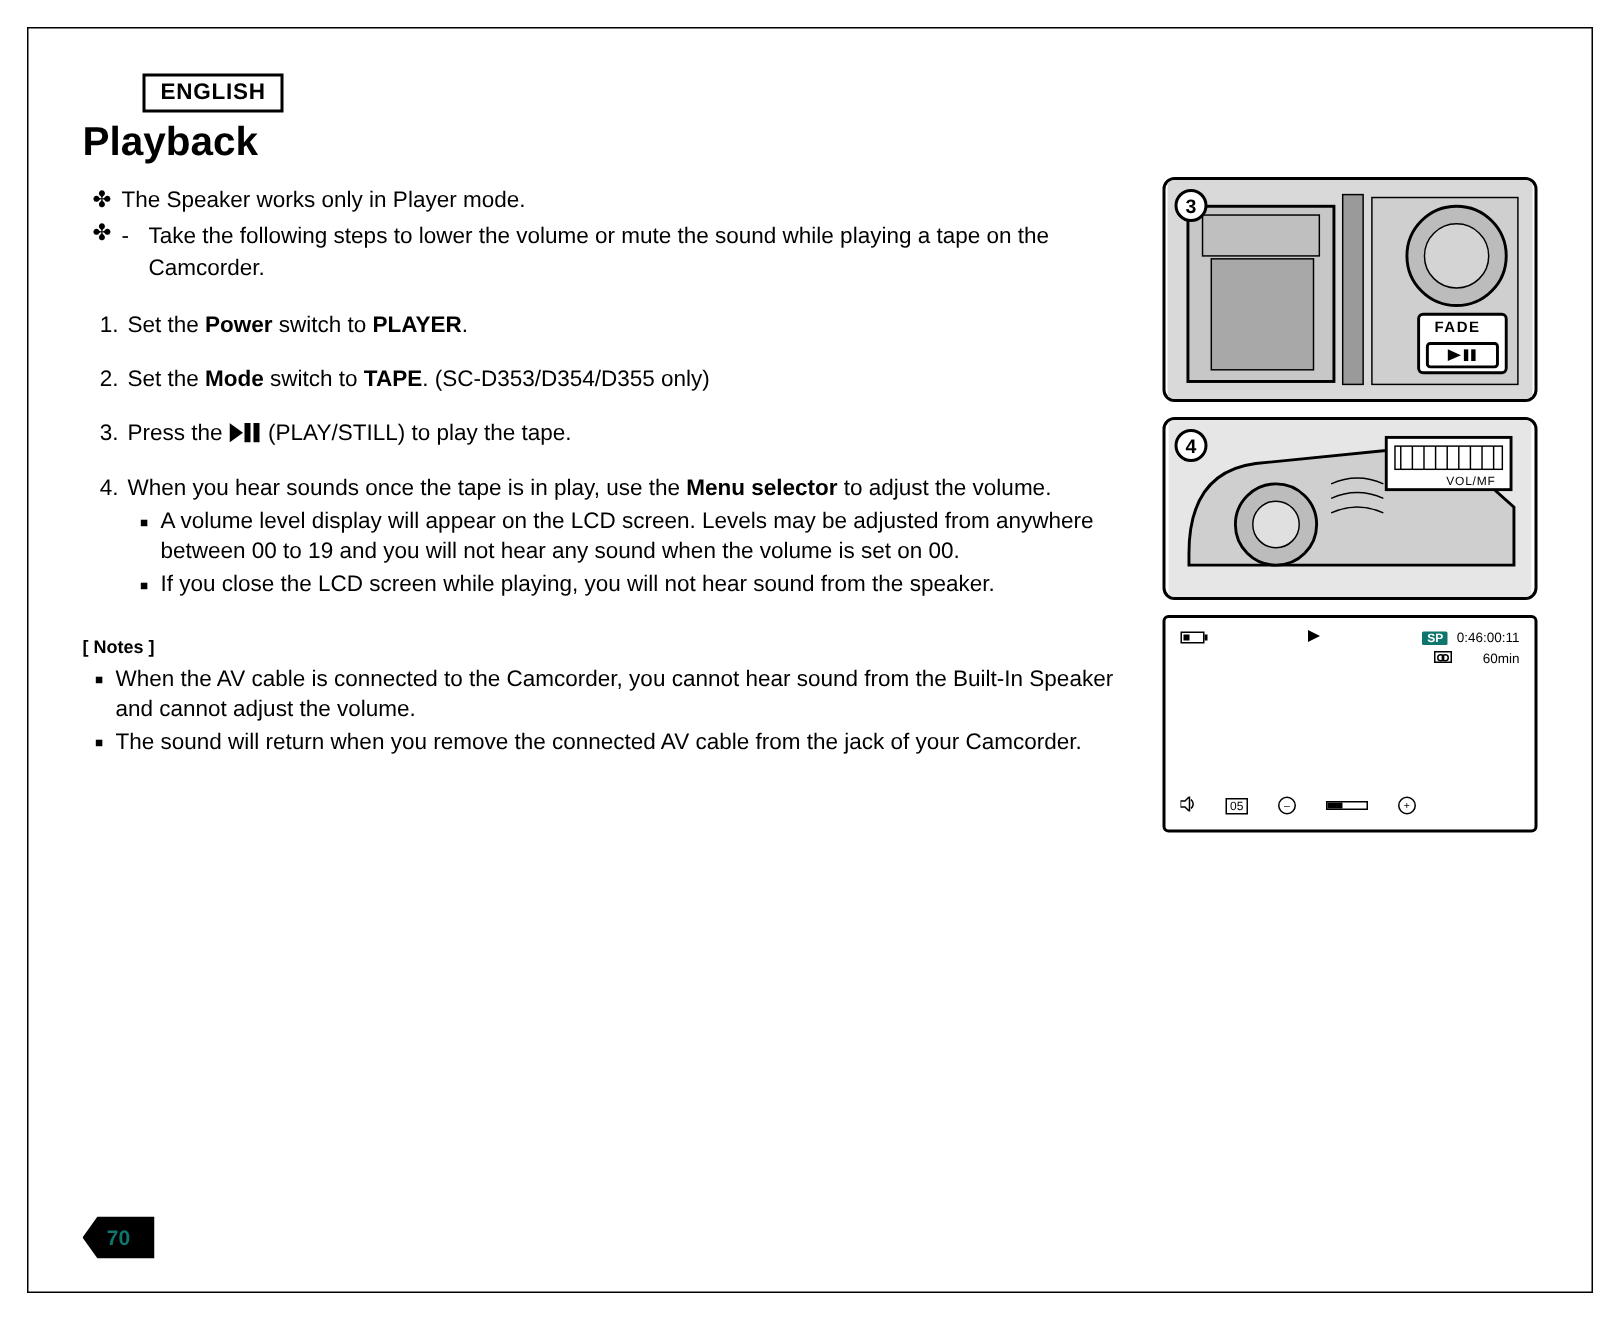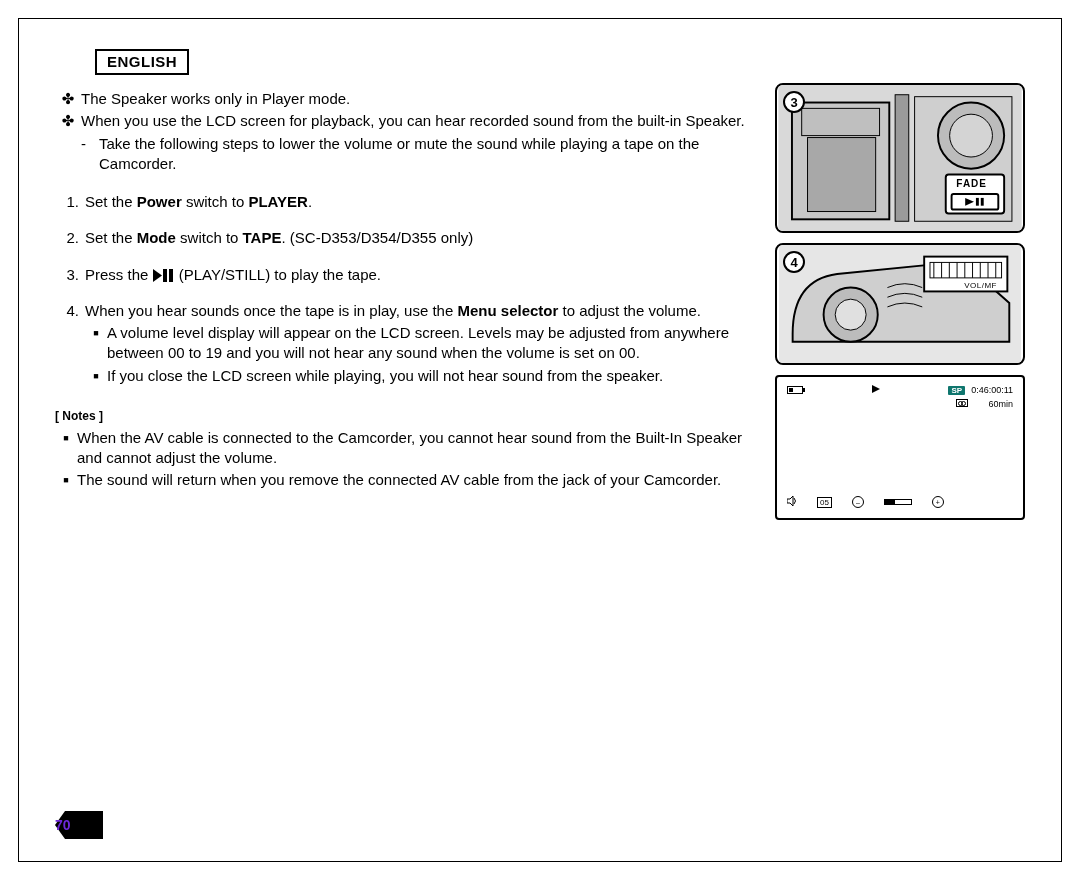--- a/index.html
+++ b/index.html
@@ -73,22 +73,22 @@
     background: #fff;
     z-index: 5;
   }
   .fig3 { height: 150px; }
   .fig4 { height: 122px; }
   .fig5 { border: 2px solid #000; border-radius: 4px; height: 145px; position: relative; }
   .page-num {
     position: absolute;
     left: 36px; bottom: 22px;
     width: 48px; height: 28px;
-    display: flex; align-items: center; justify-content: flex-start;
-    color: #6d28d9; font-weight: 700; font-size: 14px;
+    display: flex; align-items: center; justify-content: center;
+    color: #0f766e; font-weight: 700; font-size: 14px;
   }
   .page-num svg { position: absolute; inset: 0; }
   .page-num span { position: relative; }
   .lcd-row1 { position: absolute; top: 8px; left: 10px; right: 10px; display: flex; align-items: center; font-size: 9px; gap: 6px; }
   .lcd-row2 { position: absolute; top: 22px; right: 10px; font-size: 9px; display: flex; align-items: flex-start; gap: 20px; }
   .lcd-bot { position: absolute; bottom: 10px; left: 10px; font-size: 9px; display: flex; align-items: center; gap: 20px; }
   .batt { width: 16px; height: 8px; border: 1px solid #000; position: relative; }
   .batt::after { content: ""; position: absolute; right: -3px; top: 1px; width: 2px; height: 4px; background: #000; }
   .batt .fill { position: absolute; left: 1px; top: 1px; bottom: 1px; width: 4px; background: #000; }
   .sp-badge { background: #0f766e; color: #fff; font-weight: 700; padding: 0 3px; font-size: 8px; border-radius: 1px; }
@@ -101,35 +101,35 @@
   .vol-bar::before { content: ""; position: absolute; left: 0; top: 0; bottom: 0; width: 10px; background: #000; }
   .circ { width: 12px; height: 12px; border: 1px solid #000; border-radius: 50%; display: inline-flex; align-items: center; justify-content: center; font-size: 7px; }
 </style>
 </head>
 <body>
 
 <div class="page">
 
   <div class="lang-box">ENGLISH</div>
 
+  <div class="title">Playback</div>
 
 
   <div class="content-row">
 
     <div class="text-col">
 
       <div class="bullet-block">
         <div class="b-row">
           <div class="b-mark">✤</div>
           <div class="b-body">The Speaker works only in Player mode.</div>
         </div>
         <div class="b-row">
           <div class="b-mark">✤</div>
           <div class="b-body">
-            <span>When you use the LCD screen for playback, you can hear recorded sound from the built-in Speaker.</span>
             <div class="sub-row" style="margin-left:0;">
               <div class="sub-mark">-</div>
               <div>Take the following steps to lower the volume or mute the sound while playing a tape on the Camcorder.</div>
             </div>
           </div>
         </div>
       </div>
 
       <div class="ol">
 

